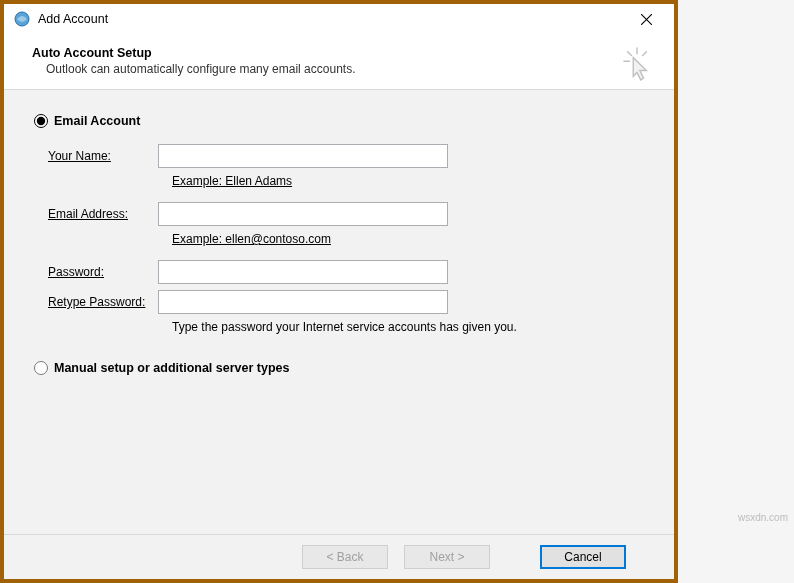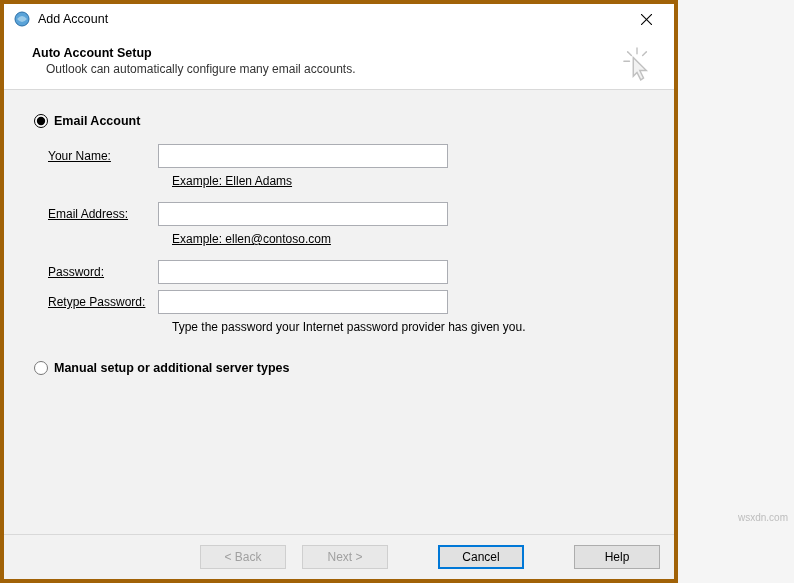--- a/index.html
+++ b/index.html
@@ -244,34 +244,33 @@
       <div class="hint">Example: ellen@contoso.com</div>
 
       <div class="form-row">
         <span class="form-label">Password:</span>
         <input type="password" class="text-input" value="" style="">
       </div>
       <div class="form-row">
         <span class="form-label">Retype Password:</span>
         <input type="password" class="text-input" value="" style="">
       </div>
-      <div class="hint-wide">Type the password your Internet password provider has given you.</div>
+      <div class="hint-wide">Type the password your Internet service accounts has given you.</div>
     </div>
 
     <div class="radio-row" style="margin-top:27px;">
       <input type="radio" name="setup" style="">
       <span class="radio-label-plain">Manual setup or additional server types</span>
     </div>
 
   </div>
 
   <div class="footer">
     <button class="btn" disabled="">&lt; Back</button>
     <button class="btn" disabled="">Next &gt;</button>
     <span class="btn-gap"></span>
     <button class="btn btn-default">Cancel</button>
     <span class="btn-gap"></span>
-    <button class="btn">Help</button>
   </div>
 
 </div>
 <div class="watermark">wsxdn.com</div>
 </div>
 
 </body></html>

